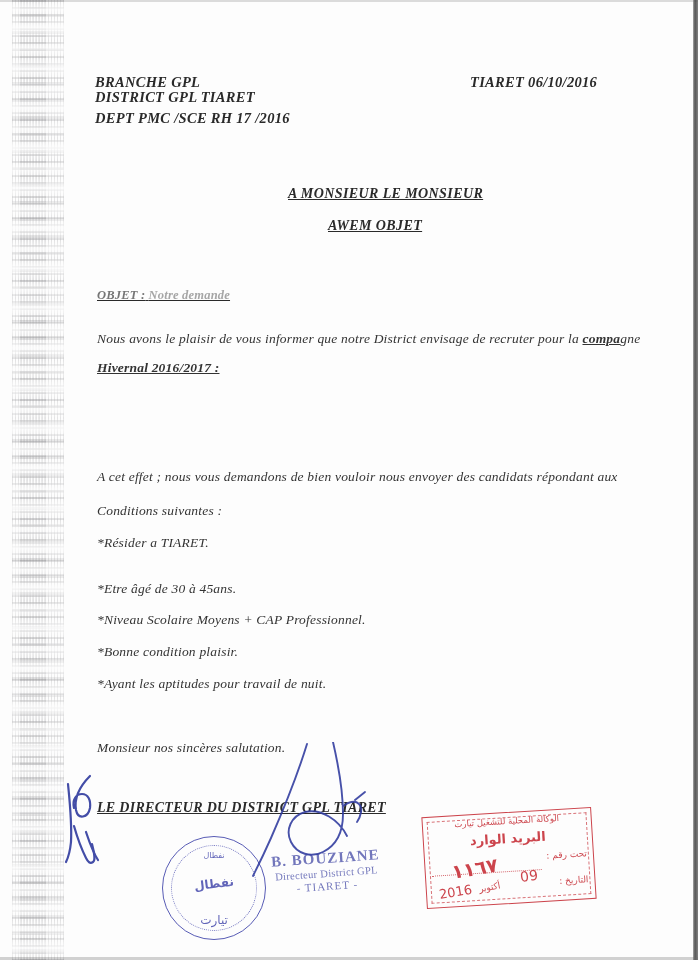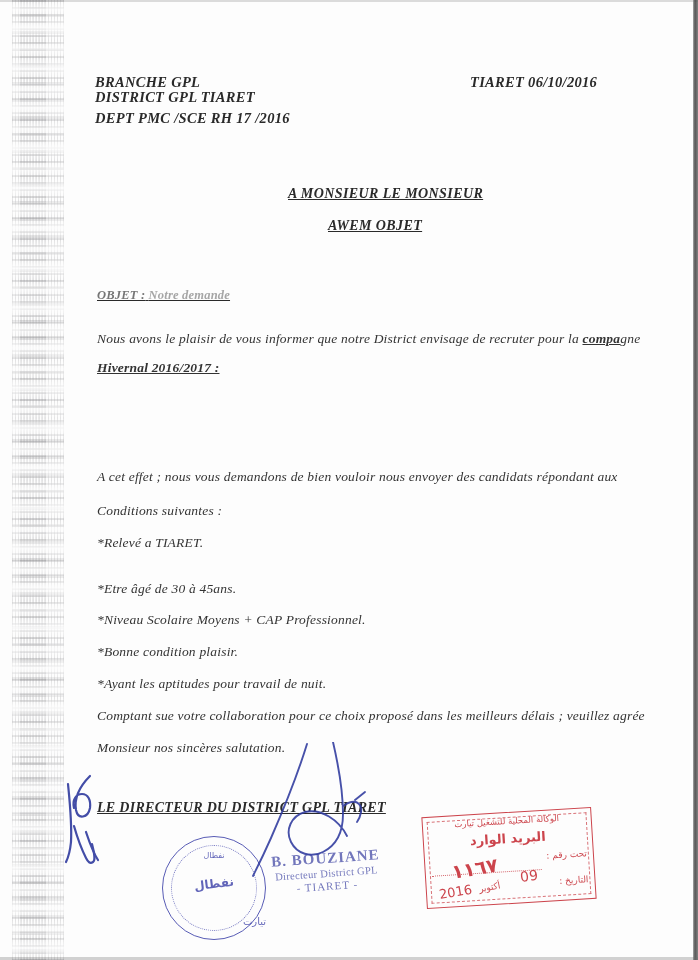--- a/index.html
+++ b/index.html
@@ -138,21 +138,21 @@
     text-align: center;
     font-family: "DejaVu Sans", sans-serif;
     color: #3b3fa8;
     opacity: .8;
   }
   .stamp-blue .arabic-top { top: 15px; font-size: 8px; }
   .stamp-blue .arabic-mid {
     top: 41px; font-size: 12px; font-weight: bold;
     transform: rotate(-7deg);
   }
-  .stamp-blue .arabic-bottom { bottom: 13px; font-size: 10px; text-align: right; }
+  .stamp-blue .arabic-bottom { bottom: 13px; font-size: 12px; }
 
   
   .stamp-name {
     position: absolute;
     left: 272px; top: 850px;
     color: #5a5fb0;
     font-family: "Liberation Serif", serif;
     text-align: center;
     z-index: 4;
     opacity: .85;
@@ -247,31 +247,30 @@
   </div>
 
   <div class="txt body-line b u" style="left:97px; top:360px;">Hivernal 2016/2017 :</div>
 
 
 
   <div class="txt body-line" style="left:97px; top:469px;">A cet effet ; nous  vous  demandons de  bien vouloir nous  envoyer   des  candidats répondant aux</div>
 
   <div class="txt body-line" style="left:97px; top:503px;">Conditions  suivantes :</div>
 
-  <div class="txt body-line" style="left:97px; top:535px;">*Relevé a TIARET.</div>
+  <div class="txt body-line" style="left:97px; top:535px;">*Résider a TIARET.</div>
 
   <div class="txt body-line" style="left:97px; top:581px;">*Etre âgé de  30  à 45ans.</div>
 
   <div class="txt body-line" style="left:97px; top:612px;">*Niveau  Scolaire  Moyens + CAP Professionnel.</div>
 
   <div class="txt body-line" style="left:97px; top:644px;">*Bonne  condition plaisir.</div>
 
   <div class="txt body-line" style="left:97px; top:676px;">*Ayant les aptitudes pour travail de nuit.</div>
 
-  <div class="txt body-line" style="left:97px; top:708px;">Comptant sue  votre collaboration pour ce  choix proposé dans les meilleurs délais ; veuillez agrée</div>
 
   <div class="txt body-line" style="left:97px; top:740px;">Monsieur nos  sincères salutation.</div>
 
   <div class="txt" style="left:97px; top:800px; font-size:14px; font-weight:bold; text-decoration:underline; letter-spacing:.3px;">LE DIRECTEUR  DU  DISTRICT  GPL  TIARET</div>
 
   <svg class="sig-svg" style="left:60px; top:770px;" width="80" height="110" viewBox="0 0 80 110">
     <g fill="none" stroke="#2f3a9e" stroke-width="2.2" stroke-linecap="round" opacity="0.9">
       <path d="M8 14 C10 34, 12 52, 11 72 C10 82, 8 88, 6 92"></path>
       <path d="M30 6 C20 16, 14 28, 16 40 C18 50, 28 48, 30 38 C31 30, 28 24, 22 24 C16 24, 12 30, 14 38"></path>
       <path d="M14 56 C18 70, 22 80, 26 88 C28 92, 30 94, 33 92 C36 90, 34 82, 32 74"></path>

